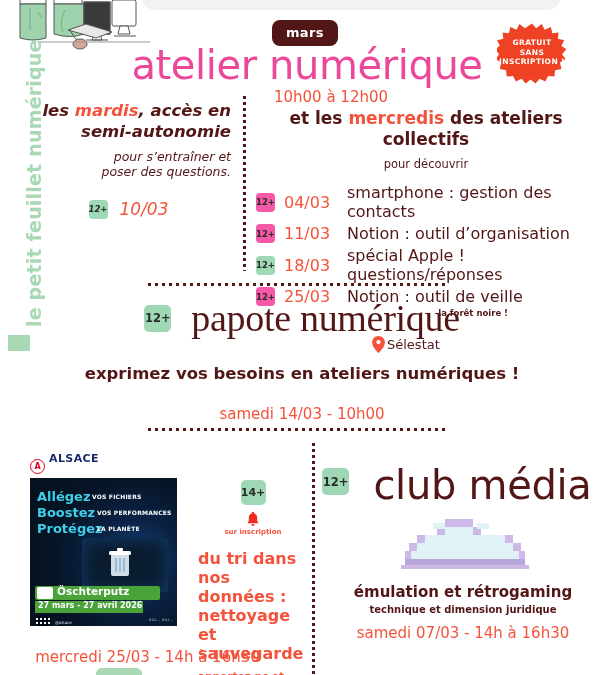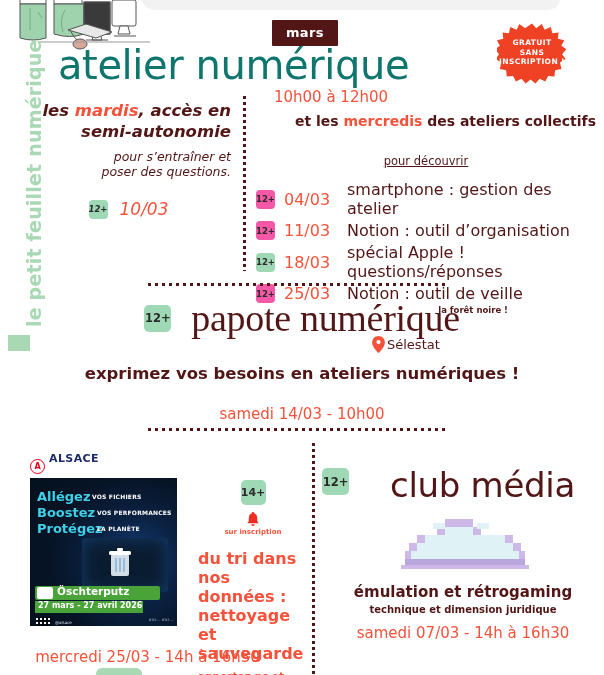--- a/index.html
+++ b/index.html
@@ -27,35 +27,35 @@
     position:absolute;left:8px;top:335px;width:22px;height:16px;background:#a9d9b4;
   }
 
   
   .illus{position:absolute;left:8px;top:-6px;width:148px;height:72px;}
 
   
   .month-pill{
     position:absolute;left:272px;top:20px;
     background:#521616;color:#ffffff;font-size:13px;font-weight:bold;
-    padding:5px 14px 6px;border-radius:1px;letter-spacing:.3px;
+    padding:5px 14px 6px;border-radius:8px;letter-spacing:.3px;
   }
 
   
   .burst{position:absolute;left:497px;top:22px;width:70px;height:70px;}
   .burst-text{
     position:absolute;left:497px;top:38px;width:70px;text-align:center;
     color:#ffffff;font-size:7.5px;font-weight:bold;line-height:9.5px;
     letter-spacing:.4px;text-transform:uppercase;
   }
 
   
   .h-main{
-    position:absolute;left:0;top:42px;width:556px;text-align:left;
-    color:#0f766e;font-size:40px;font-weight:400;letter-spacing:-.4px;
+    position:absolute;left:0;top:42px;width:556px;text-align:center;
+    color:#ec4899;font-size:40px;font-weight:400;letter-spacing:-.4px;
   }
   .h-main.off{padding-left:58px;box-sizing:border-box;}
   .h-time{
     position:absolute;left:0;top:88px;width:604px;text-align:center;
     color:#f4523a;font-size:15px;padding-left:58px;box-sizing:border-box;
   }
 
   
   .col-left{position:absolute;left:26px;top:100px;width:205px;text-align:right;font-style:italic;}
   .lead{color:#521616;font-size:16.5px;font-weight:bold;line-height:21px;}
@@ -71,23 +71,23 @@
     background-size:3px 6px;
   }
   .v-dots2{
     position:absolute;left:312px;top:443px;width:3px;height:232px;
     background-image:linear-gradient(to bottom,#521616 0 3px,transparent 3px 6px);
     background-size:3px 6px;
   }
 
   
   .col-right{position:absolute;left:256px;top:108px;width:340px;}
-  .lead2{color:#521616;font-size:14px;font-weight:bold;line-height:26px;text-align:right;}
+  .lead2{color:#521616;font-size:17px;font-weight:bold;line-height:21px;text-align:center;}
   .lead2 .hl{color:#f4523a;}
-  .sub2{color:#521616;font-size:11.5px;text-align:center;margin-top:20px;text-decoration:underline;}
+  .sub2{color:#521616;font-size:11.5px;text-align:center;margin-top:7px;}
   .sched{margin-top:12px;}
   .srow{display:flex;align-items:center;gap:9px;margin-bottom:3px;}
   .sdate{color:#f4523a;font-size:16px;min-width:54px;}
   .stitle{color:#521616;font-size:16px;}
   .foot-note{
     color:#521616;font-size:8.5px;font-weight:bold;text-align:right;
     padding-right:88px;margin-top:-1px;
   }
 
   
@@ -159,21 +159,21 @@
   .mid-col{position:absolute;left:198px;top:480px;width:110px;text-align:center;}
   .bell{margin:6px auto 0;width:14px;height:16px;display:block;}
   .bell-cap{color:#f4523a;font-size:7px;font-weight:bold;margin-top:1px;}
   .mid-head{color:#f4523a;font-size:16px;font-weight:bold;line-height:19px;
     text-align:left;margin-top:13px;}
   .mid-sub{color:#f4523a;font-size:10.5px;font-weight:bold;text-align:left;margin-top:7px;}
 
   
   .club-col{position:absolute;left:322px;top:468px;width:282px;}
   .club-line{display:flex;align-items:flex-start;gap:12px;}
-  .club-title{color:#521616;font-size:34px;line-height:35px;text-align:center;flex:1;
+  .club-title{color:#521616;font-size:40px;line-height:35px;text-align:center;flex:1;
     letter-spacing:-.3px;}
   .cloud{display:block;margin:12px auto 0;}
   .club-sub{text-align:center;color:#521616;font-size:15px;font-weight:bold;margin-top:6px;}
   .club-note{text-align:center;color:#521616;font-size:10px;font-weight:bold;margin-top:3px;}
   .club-date{text-align:center;color:#f4523a;font-size:15px;margin-top:9px;}
 
   .bottom-green{position:absolute;left:96px;top:668px;width:46px;height:12px;
     background:#a9d9b4;border-radius:6px 6px 0 0;}
 </style>
 </head>
@@ -240,21 +240,21 @@
 
   <div class="v-dots"></div>
 
   <div class="col-right">
     <div class="lead2"><span>et les </span><span class="hl">mercredis</span><span> des ateliers collectifs</span></div>
     <div class="sub2">pour découvrir</div>
     <div class="sched">
       <div class="srow">
         <span class="badge pink">12+</span>
         <span class="sdate">04/03</span>
-        <span class="stitle">smartphone : gestion des atelier</span>
+        <span class="stitle">smartphone : gestion des contacts</span>
       </div>
       <div class="srow">
         <span class="badge pink">12+</span>
         <span class="sdate">11/03</span>
         <span class="stitle">Notion : outil d’organisation</span>
       </div>
       <div class="srow">
         <span class="badge green">12+</span>
         <span class="sdate">18/03</span>
         <span class="stitle">spécial Apple ! questions/réponses</span>

